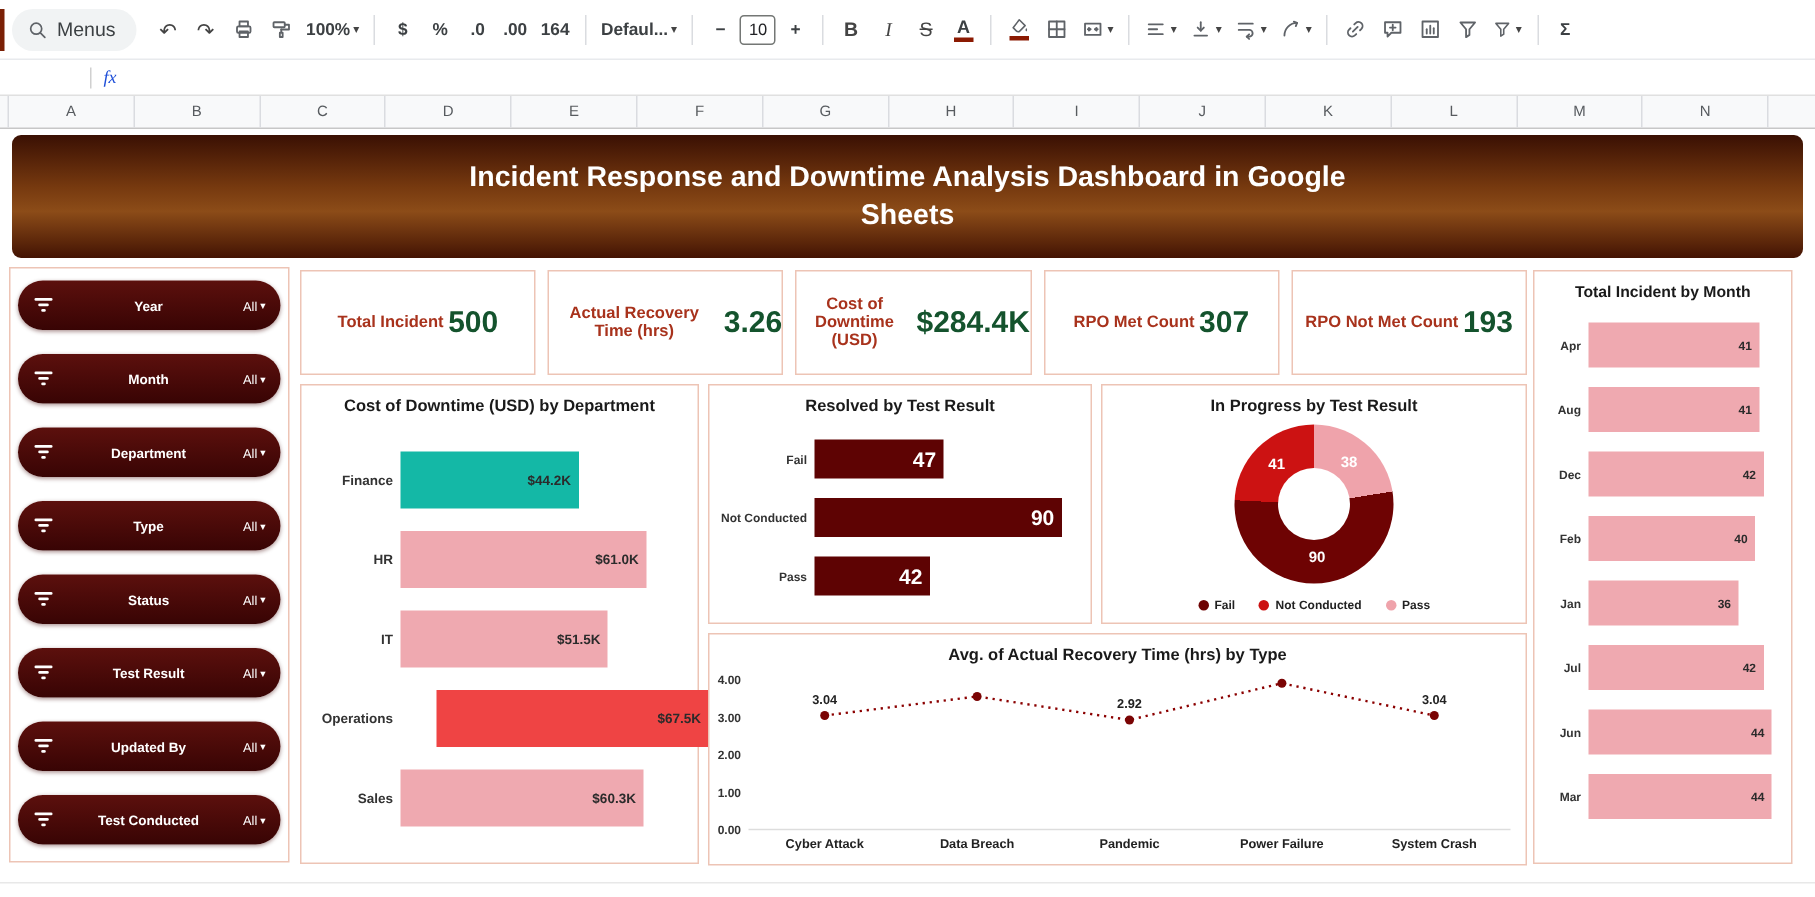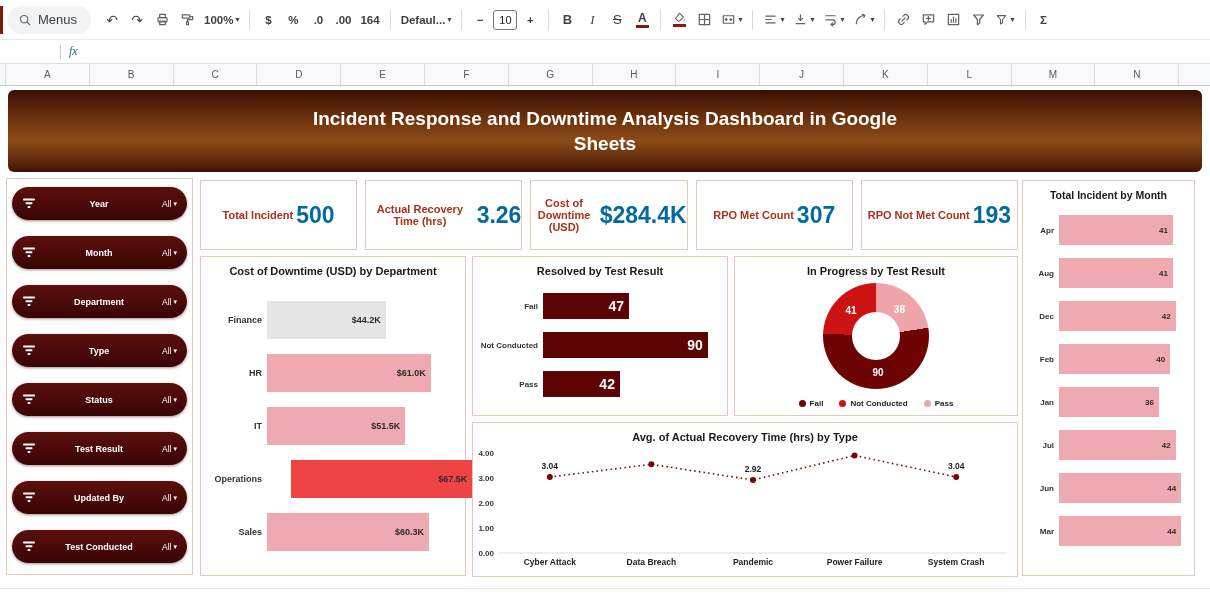--- a/index.html
+++ b/index.html
@@ -46,21 +46,21 @@
   .icon-svg .filled { fill:#5f6368; stroke:none; }
 
   
   .formula-bar {
     position:absolute; top:40px; left:0; right:0; height:24px; background:#fff;
     border-bottom:1px solid #e0e0e0; display:flex; align-items:center;
   }
   .name-box { width:52px; height:100%; }
   .fb-div { width:1px; height:14px; background:#d0d0d0; margin:0 8px; }
   .fx {
-    font-family:"Liberation Serif", serif; font-style:italic; font-size:12px; color:#0f766e;
+    font-family:"Liberation Serif", serif; font-style:italic; font-size:12px; color:#1d4ed8;
   }
   .formula-input { flex:1; height:100%; }
 
   
   .col-headers {
     position:absolute; top:64px; left:0; right:0; height:22px;
     background:#f8f9fa; border-bottom:1px solid #c7c7c7; display:flex;
   }
   .corner { width:6px; border-right:1px solid #dadce0; }
   .col-h {
@@ -98,21 +98,21 @@
   .slicer .caret { color:#fff; font-size:7px; }
   .funnel-lines rect { fill:#fff; }
 
   
   .kpi-row { position:absolute; left:200px; top:94px; width:818px; height:70px; display:flex; gap:8px; }
   .kpi {
     flex:1; border:1px solid #edc4b5; background:#fff;
     display:flex; flex-direction:row; align-items:center; justify-content:center; gap:3px;
   }
   .kpi-label { color:#a8321c; font-size:11px; font-weight:bold; text-align:center; }
-  .kpi-value { color:#0369a1; font-size:23px; font-weight:bold; }
+  .kpi-value { color:#14532d; font-size:20px; font-weight:bold; }
 
   
   .panel { position:absolute; background:#fff; border:1px solid #edc4b5; }
   .panel-title { text-align:center; font-size:11px; font-weight:bold; color:#1a1a1a; padding-top:8px; }
 
   .dept-panel  { left:200px; top:170px; width:266px; height:320px; }
   .res-panel   { left:472px; top:170px; width:256px; height:160px; }
   .donut-panel { left:734px; top:170px; width:284px; height:160px; }
   .line-panel  { left:472px; top:336px; width:546px; height:155px; }
   .month-panel { left:1022px; top:94px; width:173px; height:396px; }
@@ -487,21 +487,21 @@
         <span class="kpi-value">193</span>
       </div>
     </div>
 
     <div class="panel dept-panel">
       <div class="panel-title">Cost of Downtime (USD) by Department</div>
       <div class="hbar-rows">
         <div class="hbar-row">
           <span class="hbar-cat">Finance</span>
           <div class="hbar-track">
-              <div class="hbar pink" style="width: 63.14%; background: #e5e5e5; padding-left: 28px;">
+              <div class="hbar pink" style="width: 63.14%; background: #14b8a6; padding-left: 28px;">
                 <span class="hbar-val">$44.2K</span>
               </div>
             </div>
         </div>
         <div class="hbar-row">
           <span class="hbar-cat">HR</span>
           <div class="hbar-track">
               <div class="hbar pink" style="width: 87.14%; background: rgb(239, 169, 176);">
                 <span class="hbar-val">$61.0K</span>
               </div>

